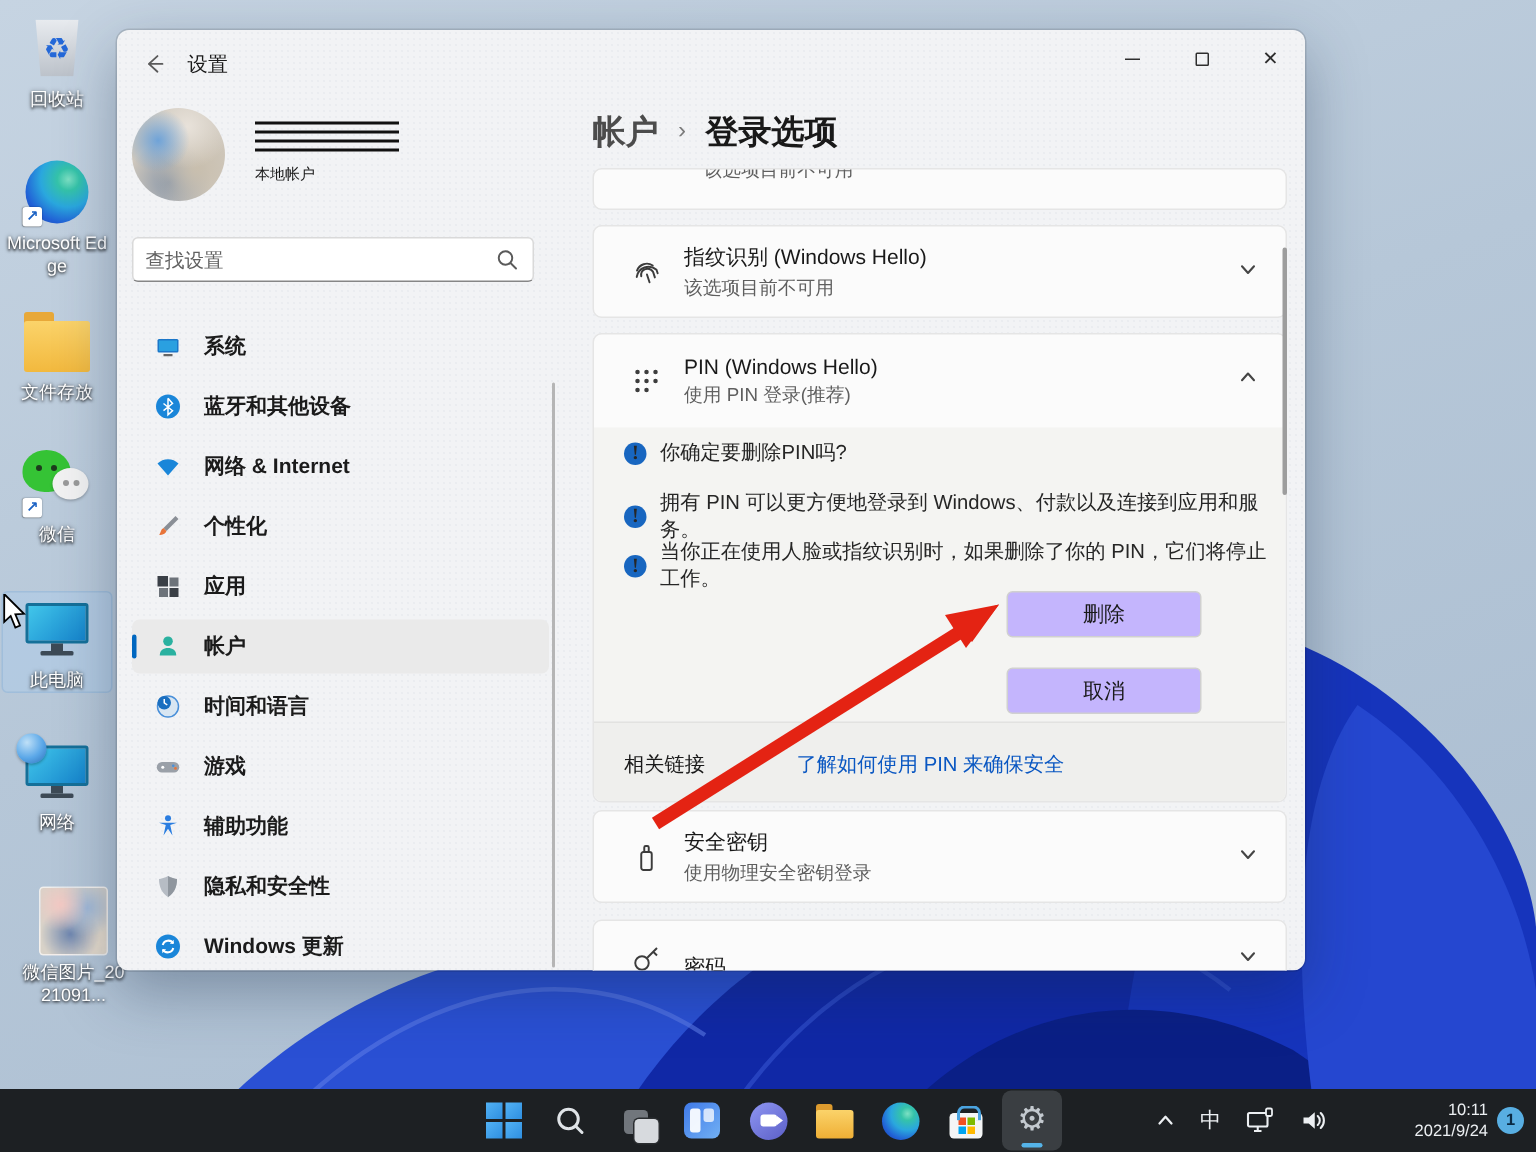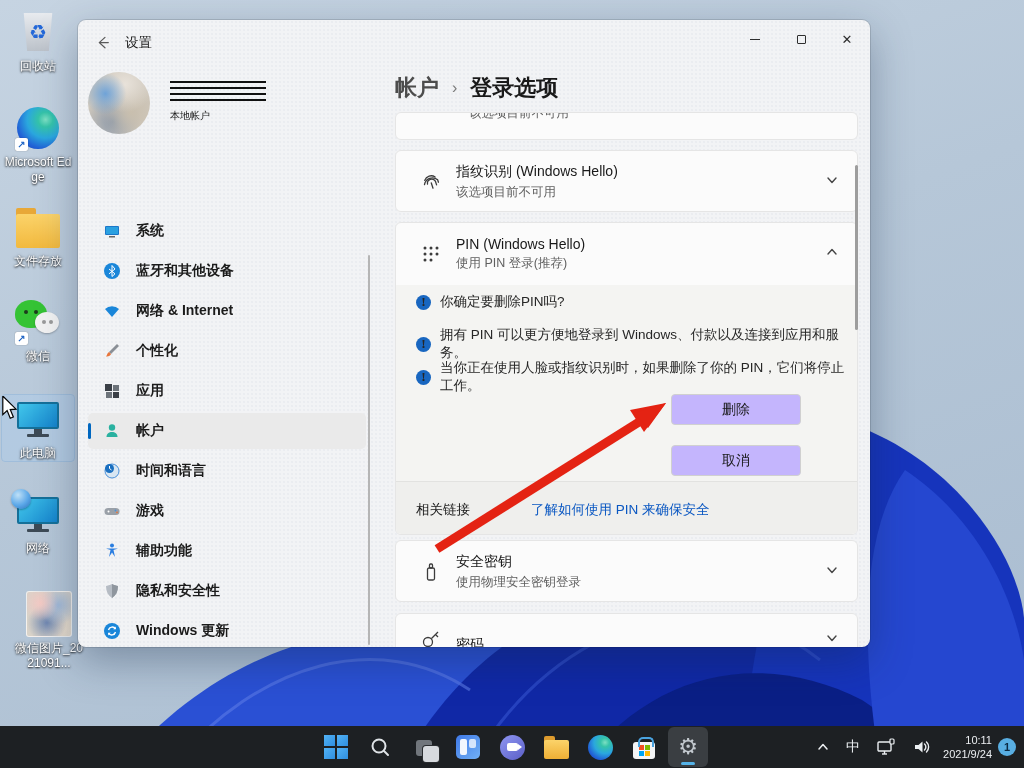--- a/index.html
+++ b/index.html
@@ -117,21 +117,21 @@
   .edge-tb { width:25px; height:25px; border-radius:50%; background:radial-gradient(circle at 68% 30%,#7de0c3 0%,#35c3a9 18%,#2aa7de 45%,#2160d6 72%,#16409f 100%); }
   .store-bag { position:relative; width:22px; height:17px; margin-top:6px; background:#f4f5f6; border-radius:3px; display:flex; align-items:center; justify-content:center; }
   .store-bag::before { content:""; position:absolute; top:-5px; left:5px; width:12px; height:8px; border:2px solid #4aa3e0; border-bottom:none; border-radius:5px 5px 0 0; }
   .mslogo { display:grid; grid-template-columns:5px 5px; grid-template-rows:5px 5px; gap:1px; }
   .mslogo i:nth-child(1){background:#f25022}.mslogo i:nth-child(2){background:#7fba00}.mslogo i:nth-child(3){background:#00a4ef}.mslogo i:nth-child(4){background:#ffb900}
   .gear-ico { font-size:22px; color:#c3c9cf; line-height:1; font-family:"DejaVu Sans",sans-serif; position:relative; }
 
   .tray { position:absolute; right:8px; top:0; height:42px; display:flex; align-items:center; gap:6px; color:#eceff2; }
   .tray-btn { height:34px; display:flex; align-items:center; justify-content:center; padding:0 5px; border-radius:4px; cursor:pointer; }
   .ime { font-size:14px; }
-  .clockblock { text-align:right; font-size:11px; line-height:14px; cursor:pointer; }
+  .clockblock { text-align:right; font-size:11px; line-height:14px; cursor:pointer;margin-left:46px; }
   .badge { width:18px; height:18px; border-radius:50%; background:#58aee2; color:#0b2a43; font-size:11px; font-weight:bold; display:flex; align-items:center; justify-content:center; cursor:pointer; }
 </style>
 </head>
 <body>
 
 <div id="screen" style="--accent:#0067c0;--link:#0a57c2;">
 
   <svg id="petals" viewBox="0 0 1024 768">
     <path d="M 120 768 C 230 630 420 590 545 665 C 605 705 628 740 638 768 Z" fill="#2a50d4"></path>
     <path d="M 400 768 C 500 580 700 548 810 635 C 868 685 888 728 895 768 Z" fill="#1028a6"></path>
@@ -243,20 +243,27 @@
         </div>
       <div class="acct-type">本地帐户</div>
     </div>
 
     <div class="breadcrumb">
       <span class="bc-parent">帐户</span>
       <span class="bc-sep">›</span>
       <span class="bc-current">登录选项</span>
     </div>
 
+    <div class="searchbox">
+      <input type="text" placeholder="查找设置" style="">
+      <svg class="search-glyph" width="14" height="14" viewBox="0 0 14 14">
+          <circle cx="6" cy="6" r="4.5" fill="none" stroke="#5a5a5a" stroke-width="1.3"></circle>
+          <line x1="9.5" y1="9.5" x2="13" y2="13" stroke="#5a5a5a" stroke-width="1.3" stroke-linecap="round"></line>
+        </svg>
+    </div>
 
     <div class="nav">
       <div class="nav-item">
         <span class="nav-ico">
             <svg width="18" height="18" viewBox="0 0 18 18">
               <rect x="2" y="4" width="14" height="9" rx="1" fill="#1b77c9"></rect>
               <rect x="3" y="5" width="12" height="7" fill="#2aa0e0"></rect>
               <rect x="6" y="14" width="6" height="1.5" fill="#666"></rect>
             </svg>
           </span>

